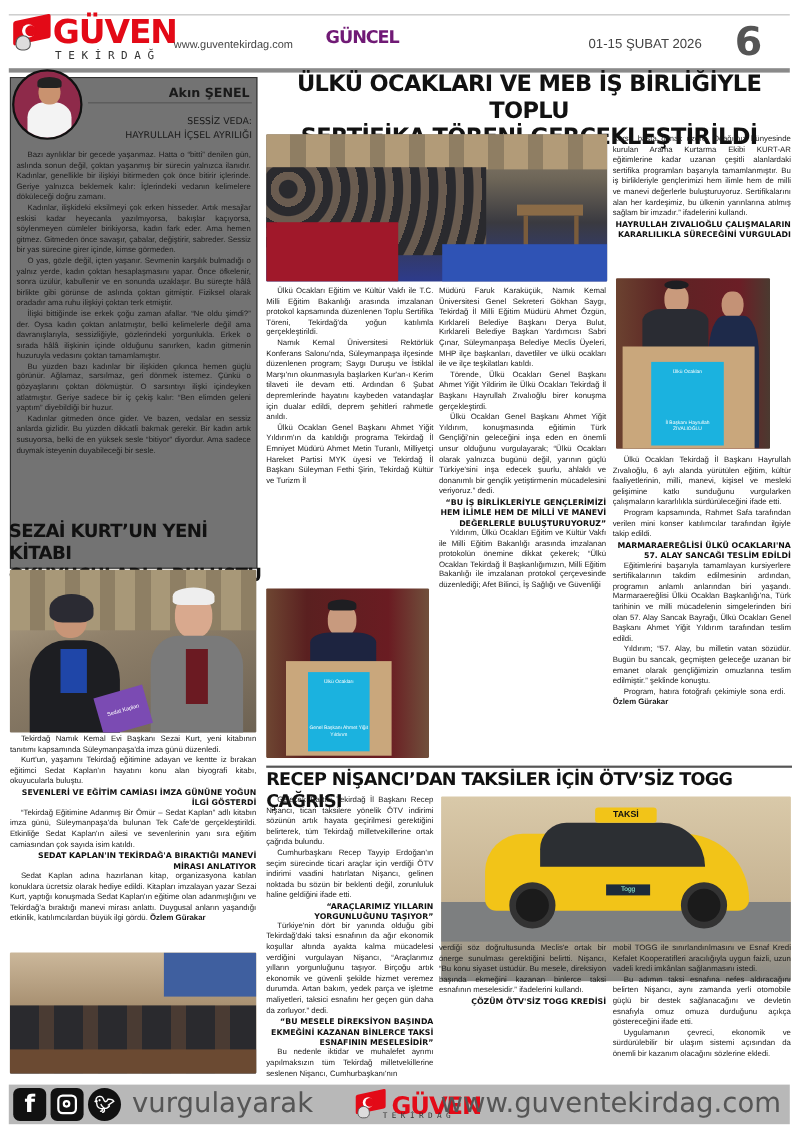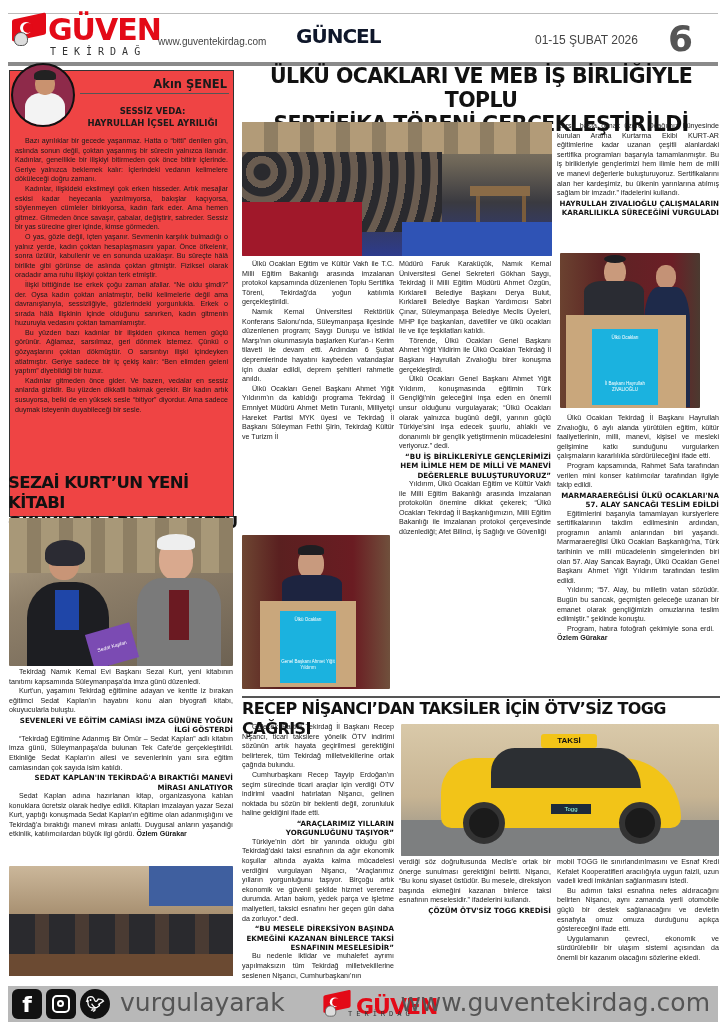--- a/index.html
+++ b/index.html
@@ -16,34 +16,34 @@
 #header{left:0;top:0;width:726px;height:66px}
 .logo{display:flex;align-items:flex-end}
 .flag{width:38px;height:30px;position:relative}
 .flag .f{position:absolute;left:2px;top:2px;width:34px;height:22px;background:#e30a17;transform:skewY(-12deg);border-radius:2px}
 .flag .cr{position:absolute;left:10px;top:8px;width:12px;height:12px;border-radius:50%;background:#fff}
 .flag .cr2{position:absolute;left:13px;top:9px;width:10px;height:10px;border-radius:50%;background:#e30a17}
 .flag .face{position:absolute;left:4px;top:18px;width:14px;height:14px;border-radius:50% 50% 40% 40%;background:#ddd;border:1px solid #555}
 .brand{font-family:"DejaVu Sans",sans-serif;font-weight:bold;color:#e30a17;font-size:30px;line-height:28px;letter-spacing:-1px}
 .city{font-family:"DejaVu Sans Mono",monospace;font-size:10px;letter-spacing:6px;color:#333;margin-left:42px}
 .site{font-size:10px;color:#444}
-.section{font-family:"DejaVu Sans",sans-serif;font-weight:bold;font-size:20px;color:#0f172a;letter-spacing:-1px}
+.section{font-family:"DejaVu Sans",sans-serif;font-weight:bold;font-size:16px;color:#701a75;letter-spacing:-1px}
 .date{font-size:12px;color:#444}
 .pnum{font-family:"DejaVu Sans",sans-serif;font-weight:bold;font-size:36px;color:#555}
 .topbar{position:absolute;left:8px;top:62px;width:710px;height:4px;background:#8a8a8a}
 
 
-#column{left:9px;top:70px;width:225px;height:447px;background:#ef4444;border:1.5px solid #333}
+#column{left:9px;top:70px;width:225px;height:447px;background:#737373;border:1.5px solid #333}
 .avatar{position:absolute;left:1px;top:-8px;width:64px;height:64px;border-radius:50%;background:#8e2a4a;border:2.5px solid #111;overflow:hidden}
 .avatar .head{position:absolute;left:22px;top:8px;width:20px;height:22px;background:#c9926f;border-radius:45%}
 .avatar .hair{position:absolute;left:21px;top:5px;width:22px;height:10px;background:#222;border-radius:50% 50% 20% 20%}
 .avatar .body{position:absolute;left:12px;top:28px;width:40px;height:34px;background:#f3f3f3;border-radius:40% 40% 0 0}
 .colauthor{position:absolute;right:6px;top:6px;font-family:"DejaVu Sans",sans-serif;font-weight:bold;font-size:11.5px}
 .colhr{position:absolute;left:70px;right:4px;top:22px;height:1px;background:#555}
-.coltitle{position:absolute;left:66px;right:4px;top:34px;font-family:"DejaVu Sans",sans-serif;font-weight:bold;font-size:8.5px;line-height:12px;text-align:center}
+.coltitle{position:absolute;left:66px;right:4px;top:34px;font-family:"DejaVu Sans",sans-serif;font-weight:normal;font-size:8.5px;line-height:12px;text-align:right}
 .colbody{position:absolute;left:5px;right:5px;top:66px}
 
 .h-black{font-family:"DejaVu Sans",sans-serif;font-weight:bold;color:#111;letter-spacing:-0.6px}
 .photo{position:absolute;overflow:hidden;border-radius:1px}
 
 
 #footer{left:8px;top:986px;width:710px;height:36px;background:#b8b8b8}
 .social{position:absolute;top:3px;width:30px;height:30px;background:#111;border-radius:6px;color:#fff;font-weight:bold;display:flex;align-items:center;justify-content:center;font-family:"DejaVu Sans",sans-serif}
 .fhandle{position:absolute;left:112px;top:2px;font-size:25px;color:#555;font-family:"DejaVu Sans",sans-serif}
 .furl{position:absolute;right:8px;top:2px;font-size:25px;color:#555;font-family:"DejaVu Sans",sans-serif}
@@ -191,21 +191,21 @@
 
 <div class="abs" style="left:242px;top:723px;width:152px">
   <p>Gelecek Partisi Tekirdağ İl Başkanı Recep Nişancı, ticari taksilere yönelik ÖTV indirimi sözünün artık hayata geçirilmesi gerektiğini belirterek, tüm Tekirdağ milletvekillerine ortak çağrıda bulundu.</p>
   <p>Cumhurbaşkanı Recep Tayyip Erdoğan'ın seçim sürecinde ticari araçlar için verdiği ÖTV indirimi vaadini hatırlatan Nişancı, gelinen noktada bu sözün bir beklenti değil, zorunluluk haline geldiğini ifade etti.</p>
   <div class="sub">“ARAÇLARIMIZ YILLARIN YORGUNLUĞUNU TAŞIYOR”</div>
   <p>Türkiye'nin dört bir yanında olduğu gibi Tekirdağ'daki taksi esnafının da ağır ekonomik koşullar altında ayakta kalma mücadelesi verdiğini vurgulayan Nişancı, “Araçlarımız yılların yorgunluğunu taşıyor. Birçoğu artık ekonomik ve güvenli şekilde hizmet veremez durumda. Artan bakım, yedek parça ve işletme maliyetleri, taksici esnafını her geçen gün daha da zorluyor.” dedi.</p>
   <div class="sub">“BU MESELE DİREKSİYON BAŞINDA EKMEĞİNİ KAZANAN BİNLERCE TAKSİ ESNAFININ MESELESİDİR”</div>
   <p>Bu nedenle iktidar ve muhalefet ayrımı yapılmaksızın tüm Tekirdağ milletvekillerine seslenen Nişancı, Cumhurbaşkanı'nın</p>
 </div>
 
-<div class="photo" style="left:401px;top:724px;width:318px;height:132px;background:linear-gradient(180deg,#d9c9a9 0%,#c7b493 55%,#8a8a86 100%)">
+<div class="photo" style="left:401px;top:724px;width:318px;height:168px;background:linear-gradient(180deg,#d9c9a9 0%,#c7b493 55%,#8a8a86 100%)">
   <div class="abs" style="left:0;top:96px;width:318px;height:36px;background:#7d7f80"></div>
   <div class="abs" style="left:40px;top:34px;width:240px;height:70px;border-radius:40px 70px 12px 12px;background:#f2c418"></div>
   <div class="abs" style="left:90px;top:24px;width:150px;height:40px;border-radius:30px 50px 0 0;background:#2c2f33"></div>
   <div class="abs" style="left:140px;top:10px;width:56px;height:14px;background:#f2c418;border-radius:3px;font-size:8px;font-weight:bold;text-align:center;line-height:14px;color:#111">TAKSİ</div>
   <div class="abs" style="left:62px;top:78px;width:42px;height:42px;border-radius:50%;background:#1b1b1b;border:6px solid #333"></div>
   <div class="abs" style="left:218px;top:78px;width:42px;height:42px;border-radius:50%;background:#1b1b1b;border:6px solid #333"></div>
   <div class="abs" style="left:150px;top:80px;width:40px;height:10px;background:#1d2a3a;color:#9fd;font-size:6px;text-align:center;line-height:10px">Togg</div>
 </div>
 
 <div class="abs" style="left:399px;top:858px;width:152px">

